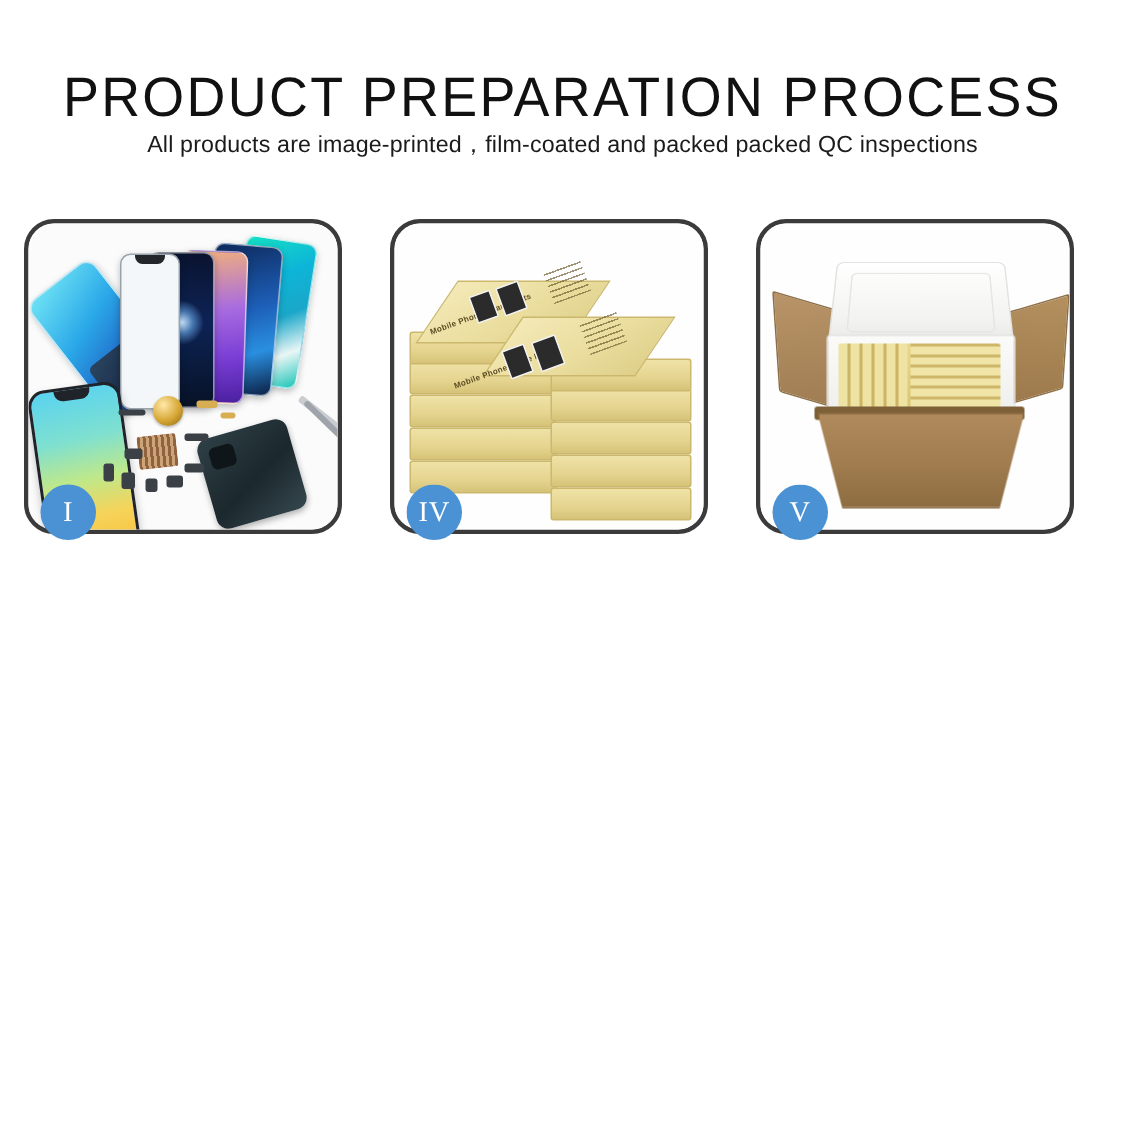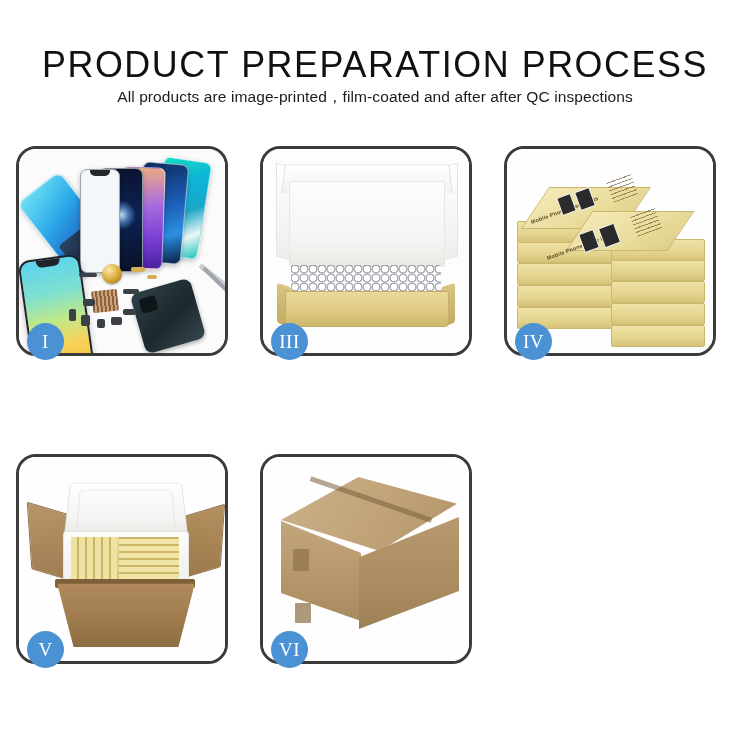--- a/index.html
+++ b/index.html
@@ -325,21 +325,21 @@
   }
   .c-tape{position:absolute;background:rgba(145,118,78,.75);border-radius:1px;}
 </style>
 </head>
 <body>
 
 <div class="page">
 
   <div class="header">
     <div class="title">PRODUCT PREPARATION PROCESS</div>
-    <div class="subtitle">All products are image-printed，film-coated and after after QC inspections</div>
+    <div class="subtitle">All products are image-printed，film-coated and packed packed QC inspections</div>
   </div>
 
   <div class="grid">
 
     <div class="panel">
       <div class="panel-inner p1">
         <div class="ph-angled"></div>
         <div class="fan">
           <div class="fanph fan5"></div>
           <div class="fanph fan4"></div>
@@ -361,33 +361,20 @@
         <div class="bit" style="left:104px;top:160px;width:13px;height:6px;"></div>
         <div class="bit" style="left:104px;top:140px;width:16px;height:5px;"></div>
         <div class="bit" style="left:50px;top:160px;width:7px;height:12px;"></div>
         <div class="tweezer"></div>
         <div class="tweezer2"></div>
       </div>
       <div class="badge">I</div>
     </div>
 
 
-    <div class="panel">
-      <div class="panel-inner p3">
-        <div class="b3-lidL"></div>
-        <div class="b3-lidR"></div>
-        <div class="b3-lidback"></div>
-        <div class="b3-foam"></div>
-        <div class="b3-bubble"></div>
-        <div class="b3-left"></div>
-        <div class="b3-right"></div>
-        <div class="b3-front"></div>
-      </div>
-      <div class="badge">III</div>
-    </div>
 
     <div class="panel">
       <div class="panel-inner p4">
         <div class="stack">
 
           <div class="sbox" style="left:4px;top:74px;width:96px;height:20px;"></div>
           <div class="sbox" style="left:4px;top:96px;width:96px;height:20px;"></div>
           <div class="sbox" style="left:4px;top:118px;width:96px;height:20px;"></div>
           <div class="sbox" style="left:4px;top:140px;width:96px;height:20px;"></div>
 
@@ -420,26 +407,15 @@
         <div class="v-flapR"></div>
         <div class="v-lid"></div>
         <div class="v-foamrim"></div>
         <div class="v-content"></div>
         <div class="v-bodytop"></div>
         <div class="v-body"></div>
       </div>
       <div class="badge">V</div>
     </div>
 
-    <div class="panel">
-      <div class="panel-inner p6">
-        <div class="c-top"></div>
-        <div class="c-seam"></div>
-        <div class="c-left"></div>
-        <div class="c-right"></div>
-        <div class="c-tape" style="left:30px;top:92px;width:16px;height:22px;"></div>
-        <div class="c-tape" style="left:32px;top:146px;width:16px;height:20px;"></div>
-      </div>
-      <div class="badge">VI</div>
-    </div>
 
   </div>
 </div>
 
 </body></html>

